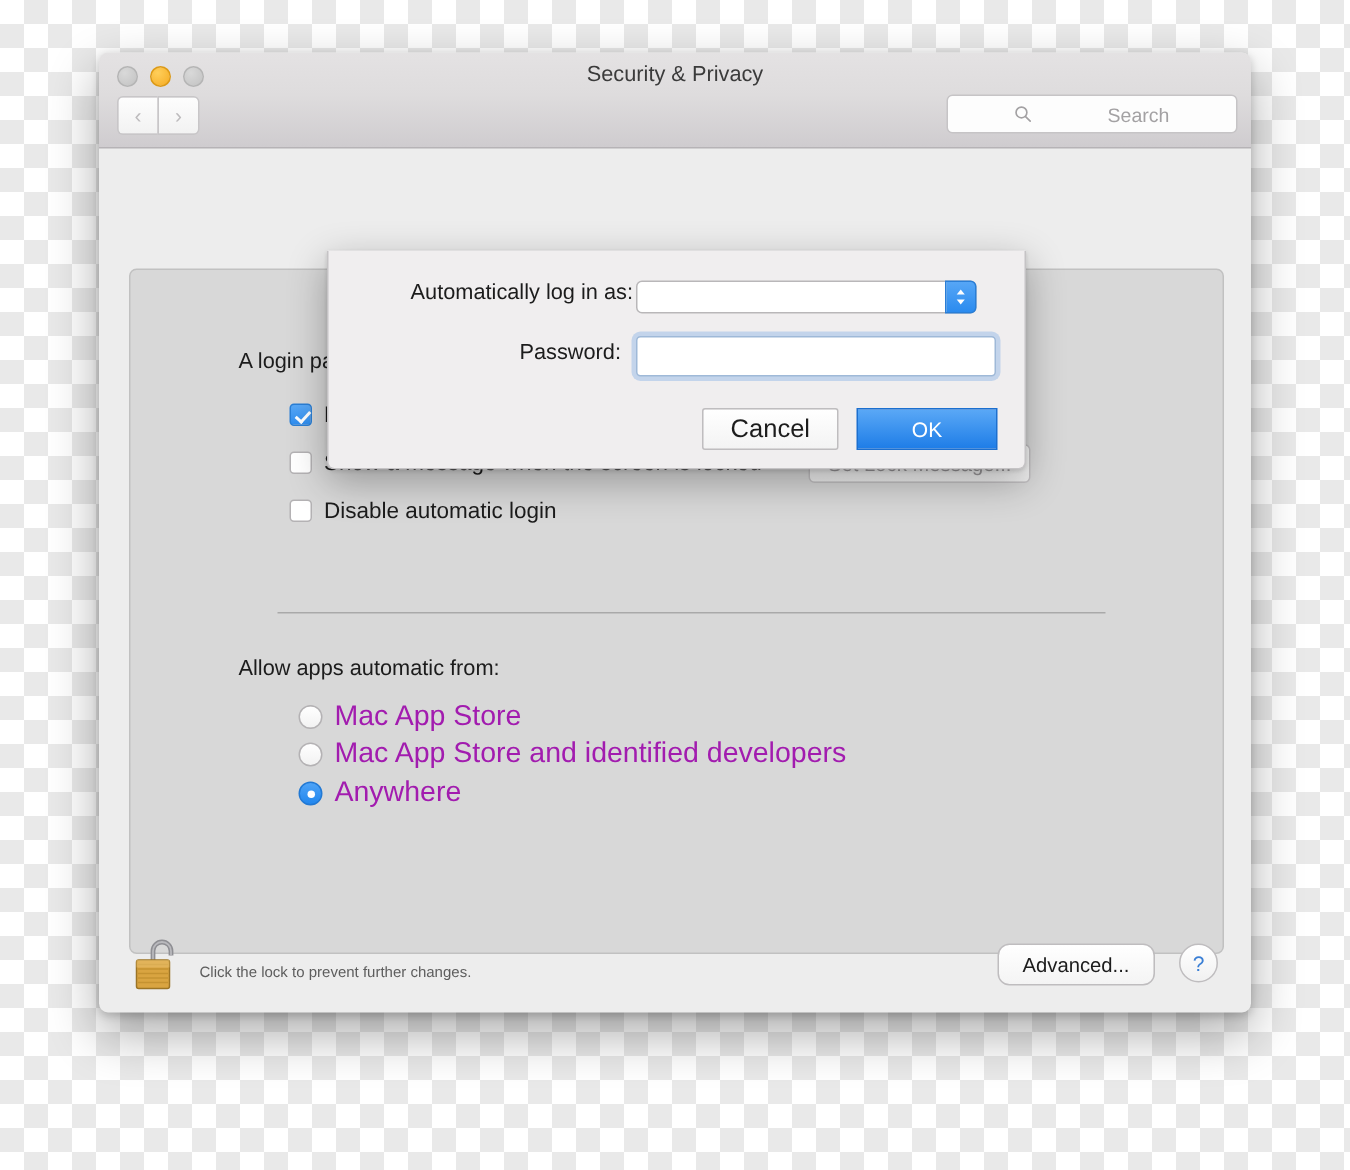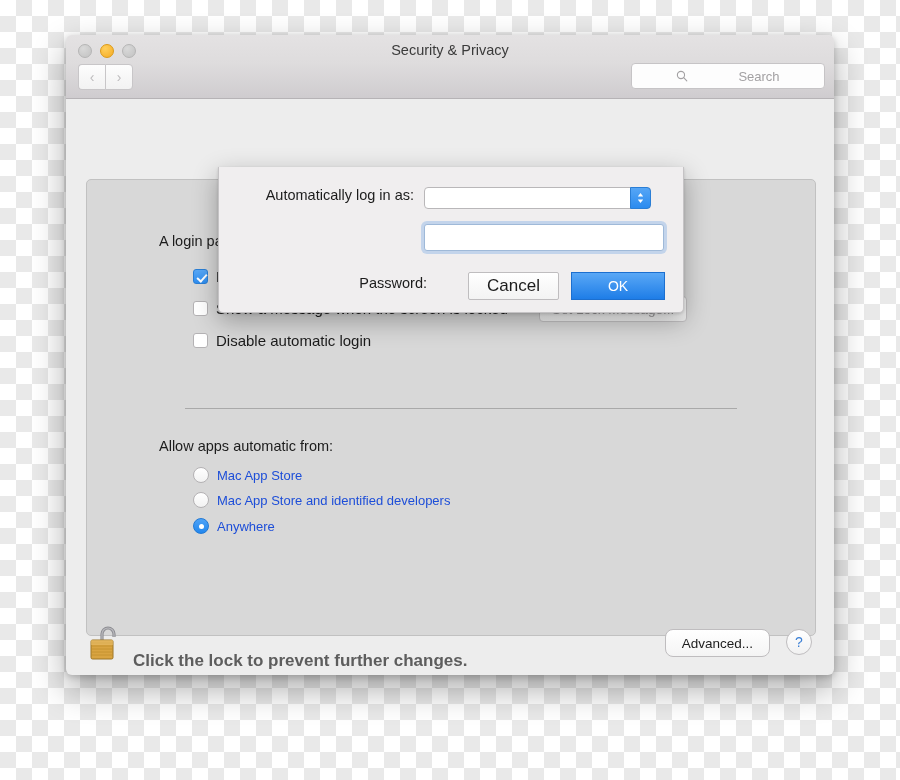--- a/index.html
+++ b/index.html
@@ -141,23 +141,23 @@
   .divider {
     position: absolute; left: 98px; width: 552px; height: 1px;
     background: #a9a9a9;
   }
 
   .allowtitle {
     position: absolute; left: 72px;
     font-size: 14.5px; color: #1c1c1c; white-space: nowrap;
   }
   .radiorow {
-    position: absolute; left: 106px;
+    position: absolute; left: 112px;
     display: flex; align-items: center; gap: 8px;
-    font-size: 13px; color: #1d4ed8; white-space: nowrap;
+    font-size: 19px; color: #a21caf; white-space: nowrap;
   }
   .rbox {
     width: 16px; height: 16px; flex: none;
     border-radius: 50%;
     background: linear-gradient(to bottom, #ffffff, #f2f2f2);
     border: 1px solid #b4b2b4;
     box-sizing: border-box;
   }
   .rbox.on {
     background: linear-gradient(to bottom, #4ea3f7, #2287ee);
@@ -168,22 +168,22 @@
     content: "";
     position: absolute; left: 4.5px; top: 4.5px;
     width: 5px; height: 5px; border-radius: 50%;
     background: #ffffff;
   }
 
   
   .bottombar { position: absolute; left: 0; right: 0; bottom: 0; height: 66px; }
   .lockicon { position: absolute; left: 22px; top: 14px; width: 34px; height: 38px; }
   .locktext {
-    position: absolute; left: 67px; top: 42px;
-    font-size: 17px; color: #5d5d5d; white-space: nowrap; font-weight: bold;
+    position: absolute; left: 67px; top: 34px;
+    font-size: 10px; color: #5d5d5d; white-space: nowrap;
   }
   .advbtn {
     position: absolute; right: 64px; top: 20px;
     height: 26px; padding: 0 16px;
     background: linear-gradient(to bottom, #ffffff, #f4f4f4);
     border: 1px solid #bfbdbf; border-radius: 8px;
     display: flex; align-items: center; justify-content: center;
     font-size: 13.5px; color: #1c1c1c;
   }
   .helpbtn {
@@ -360,34 +360,34 @@
           <span>Advanced...</span>
         </div>
 
         <div class="helpbtn">
           <span>?</span>
         </div>
       </div>
 
       <div class="sheet">
 
-        <div class="sheet-row" style="left:0; top:20px; width:195px; justify-content:flex-end;">
+        <div class="sheet-row" style="left:8px; top:20px; width:195px; justify-content:flex-end;">
           <span class="sheet-label">Automatically log in as:</span>
         </div>
 
         <div class="popup">
           <span class="arrowbox">
             <svg width="9" height="14" viewBox="0 0 9 14">
               <path d="M4.5 2 L7.2 5.4 L1.8 5.4 Z" fill="#ffffff"></path>
               <path d="M4.5 12 L7.2 8.6 L1.8 8.6 Z" fill="#ffffff"></path>
             </svg>
           </span>
         </div>
 
-        <div class="sheet-row" style="left:13px; top:60px; width:195px; justify-content:flex-end;margin-top:48px;">
+        <div class="sheet-row" style="left:0; top:60px; width:195px; justify-content:flex-end;">
           <span class="sheet-label">Password:</span>
         </div>
 
         <div class="pwfield">
           <span></span>
         </div>
 
         <div class="btn-cancel">
           <span>Cancel</span>
         </div>

